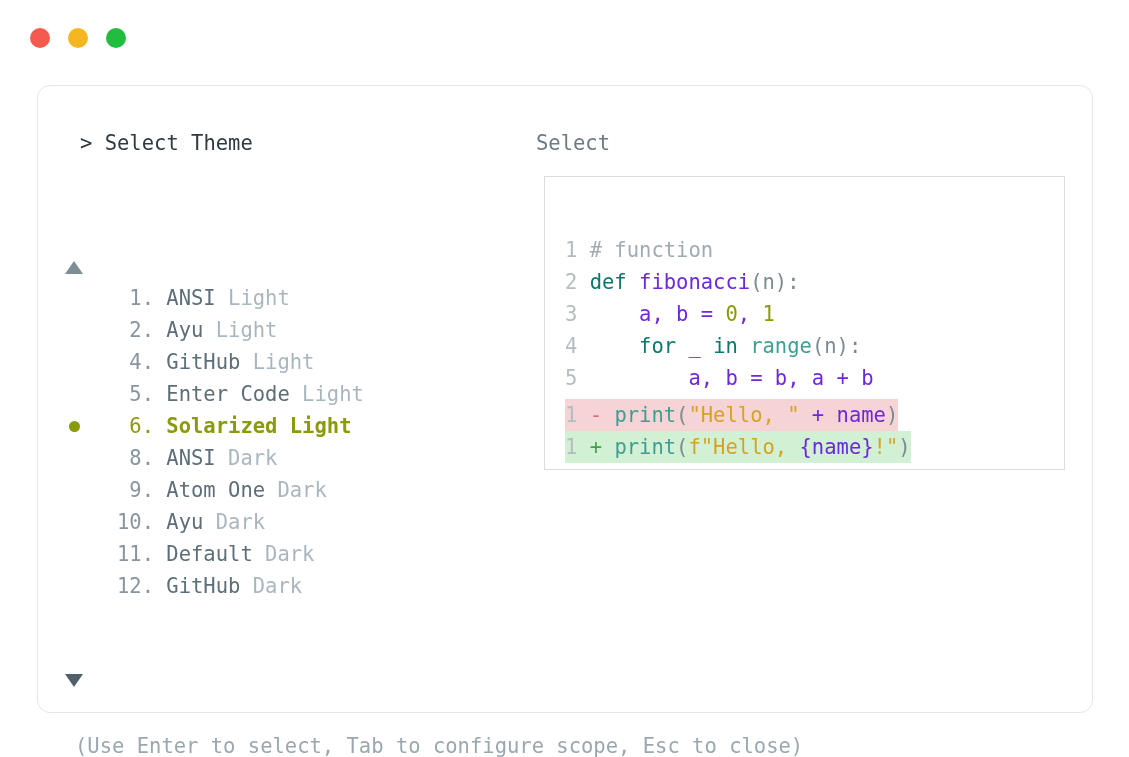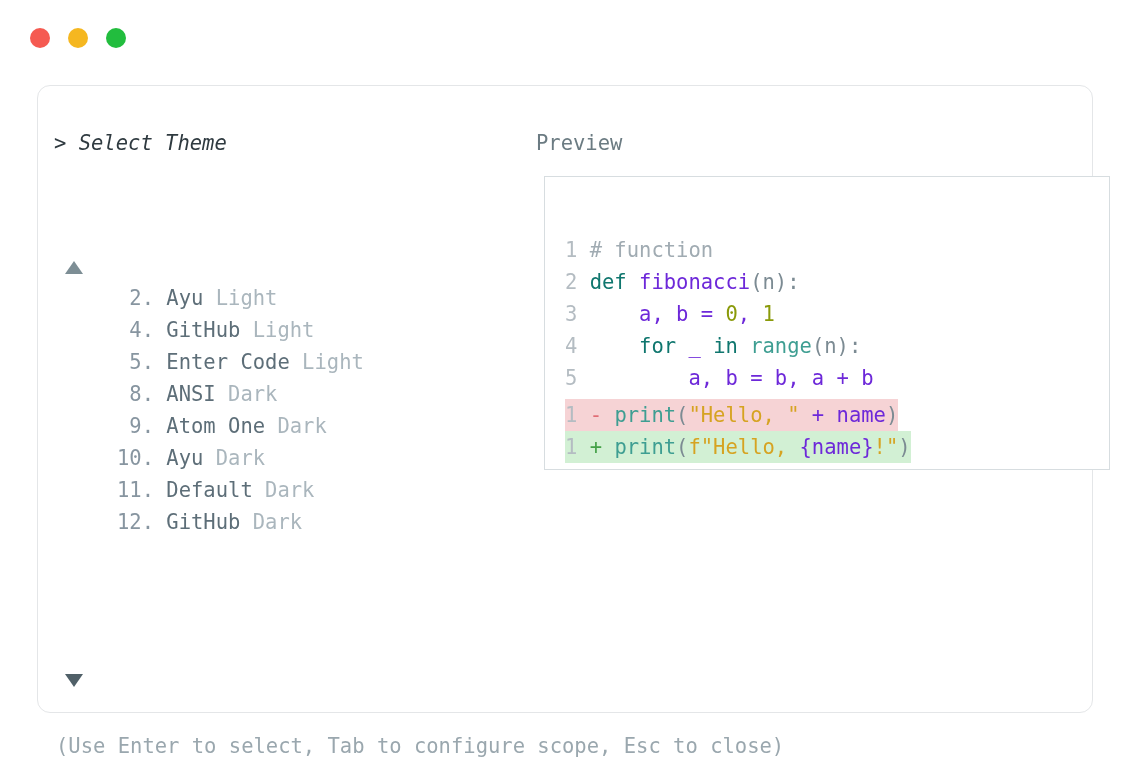--- a/index.html
+++ b/index.html
@@ -27,21 +27,21 @@
   
   .card {
     position: absolute;
     left: 37px; top: 85px;
     width: 1056px; height: 628px;
     background: #ffffff;
     border: 1.5px solid #e4e6e8;
     border-radius: 13px;
   }
 
-  .pane-left  { position: absolute; left: 16px; top: 44px; width: 470px; font-style: italic; }
+  .pane-left  { position: absolute; left: 42px; top: 44px; width: 470px; }
   .pane-right { position: absolute; left: 498px; top: 44px; width: 540px; }
 
   .heading {
     font-size: 20.5px;
     line-height: 26px;
     color: #5c6b72;
     letter-spacing: 0px;
     white-space: pre;
   }
   .heading .prompt { color: #2f3a40; }
@@ -99,21 +99,21 @@
   .theme-row.selected .name,
   .theme-row.selected .variant { color: #8a9a0a; }
   .theme-row.selected .name { font-weight: bold; }
   .theme-row.selected .variant { font-weight: bold; }
   .theme-row.selected .num { font-weight: normal; }
 
   
   .preview-box {
     position: absolute;
     left: 506px; top: 90px;
-    width: 566px; height: 294px;
+    width: 521px; height: 294px;
     border: 1.5px solid #d7dde0;
     background: #ffffff;
   }
 
   .code {
     position: absolute;
     left: 20px; top: 57px;
     font-size: 20.5px;
     line-height: 32px;
     white-space: pre;
@@ -138,21 +138,21 @@
   .diff-line { white-space: pre; display: block; }
   .diff-line > .hl { display: inline-block; }
   .diff-del .hl { background: #f6d3d5; }
   .diff-add .hl { background: #d2f0d4; }
   .sign-del { color: #e06c75; }
   .sign-add { color: #43a047; }
 
   
   .footer {
     position: absolute;
-    left: 18px; top: 648px;
+    left: 37px; top: 648px;
     font-size: 20.5px;
     color: #9aa7ae;
     white-space: pre;
   }
 </style>
 </head>
 <body>
 
 <div class="titlebar">
   <div class="dot dot-red"></div>
@@ -163,32 +163,34 @@
 <div class="card">
 
   <div class="pane-left">
     <div class="heading"><span class="prompt">&gt; </span><span class="title">Select Theme</span></div>
   </div>
 
   <div class="arrow arrow-up"></div>
   <div class="arrow arrow-down"></div>
 
   <div class="theme-list" id="theme-list">
+      <div class="theme-row"><span class="num"> 1.</span><span class="name"> ANSI</span><span class="variant"> Light</span></div>
       <div class="theme-row"><span class="num"> 2.</span><span class="name"> Ayu</span><span class="variant"> Light</span></div>
       <div class="theme-row"><span class="num"> 4.</span><span class="name"> GitHub</span><span class="variant"> Light</span></div>
       <div class="theme-row"><span class="num"> 5.</span><span class="name"> Enter Code</span><span class="variant"> Light</span></div>
+      <div class="theme-row selected"><span class="bullet"></span><span class="num"> 6.</span><span class="name"> Solarized</span><span class="variant"> Light</span></div>
       <div class="theme-row"><span class="num"> 8.</span><span class="name"> ANSI</span><span class="variant"> Dark</span></div>
       <div class="theme-row"><span class="num"> 9.</span><span class="name"> Atom One</span><span class="variant"> Dark</span></div>
       <div class="theme-row"><span class="num">10.</span><span class="name"> Ayu</span><span class="variant"> Dark</span></div>
       <div class="theme-row"><span class="num">11.</span><span class="name"> Default</span><span class="variant"> Dark</span></div>
       <div class="theme-row"><span class="num">12.</span><span class="name"> GitHub</span><span class="variant"> Dark</span></div>
     </div>
 
   <div class="pane-right">
-    <div class="heading preview">Preview</div>
+    <div class="heading preview">Select</div>
   </div>
 
   <div class="preview-box">
     <div class="code" id="code-block"><div class="code-line"><span class="ln">1 </span><span class="c-comment"># function</span></div><div class="code-line"><span class="ln">2 </span><span class="c-keyword">def </span><span class="c-plain">fibonacci</span><span class="c-punc">(n):</span></div><div class="code-line"><span class="ln">3 </span><span class="c-plain">    a, b = </span><span class="c-number">0</span><span class="c-plain">, </span><span class="c-number">1</span></div><div class="code-line"><span class="ln">4 </span><span class="c-plain">    </span><span class="c-keyword">for</span><span class="c-plain"> _ </span><span class="c-keyword">in</span><span class="c-plain"> </span><span class="c-func">range</span><span class="c-punc">(n):</span></div><div class="code-line"><span class="ln">5 </span><span class="c-plain">        a, b = b, a + b</span></div><div class="code-line"><span class="ln">6 </span><span class="c-plain">    </span><span class="c-keyword">return</span><span class="c-plain"> a</span></div></div>
     <div class="diff-block" id="diff-block"><div class="diff-line diff-del"><span class="hl"><span class="ln">1 </span><span class="sign-del">- </span><span class="c-func">print</span><span class="c-punc">(</span><span class="c-string">"Hello, "</span><span class="c-plain"> + </span><span class="c-plain">name</span><span class="c-punc">)</span></span></div><div class="diff-line diff-add"><span class="hl"><span class="ln">1 </span><span class="sign-add">+ </span><span class="c-func">print</span><span class="c-punc">(</span><span class="c-string">f"Hello, </span><span class="c-plain">{name}</span><span class="c-string">!"</span><span class="c-punc">)</span></span></div></div>
   </div>
 
   <div class="footer">(Use Enter to select, Tab to configure scope, Esc to close)</div>
 </div>
 

